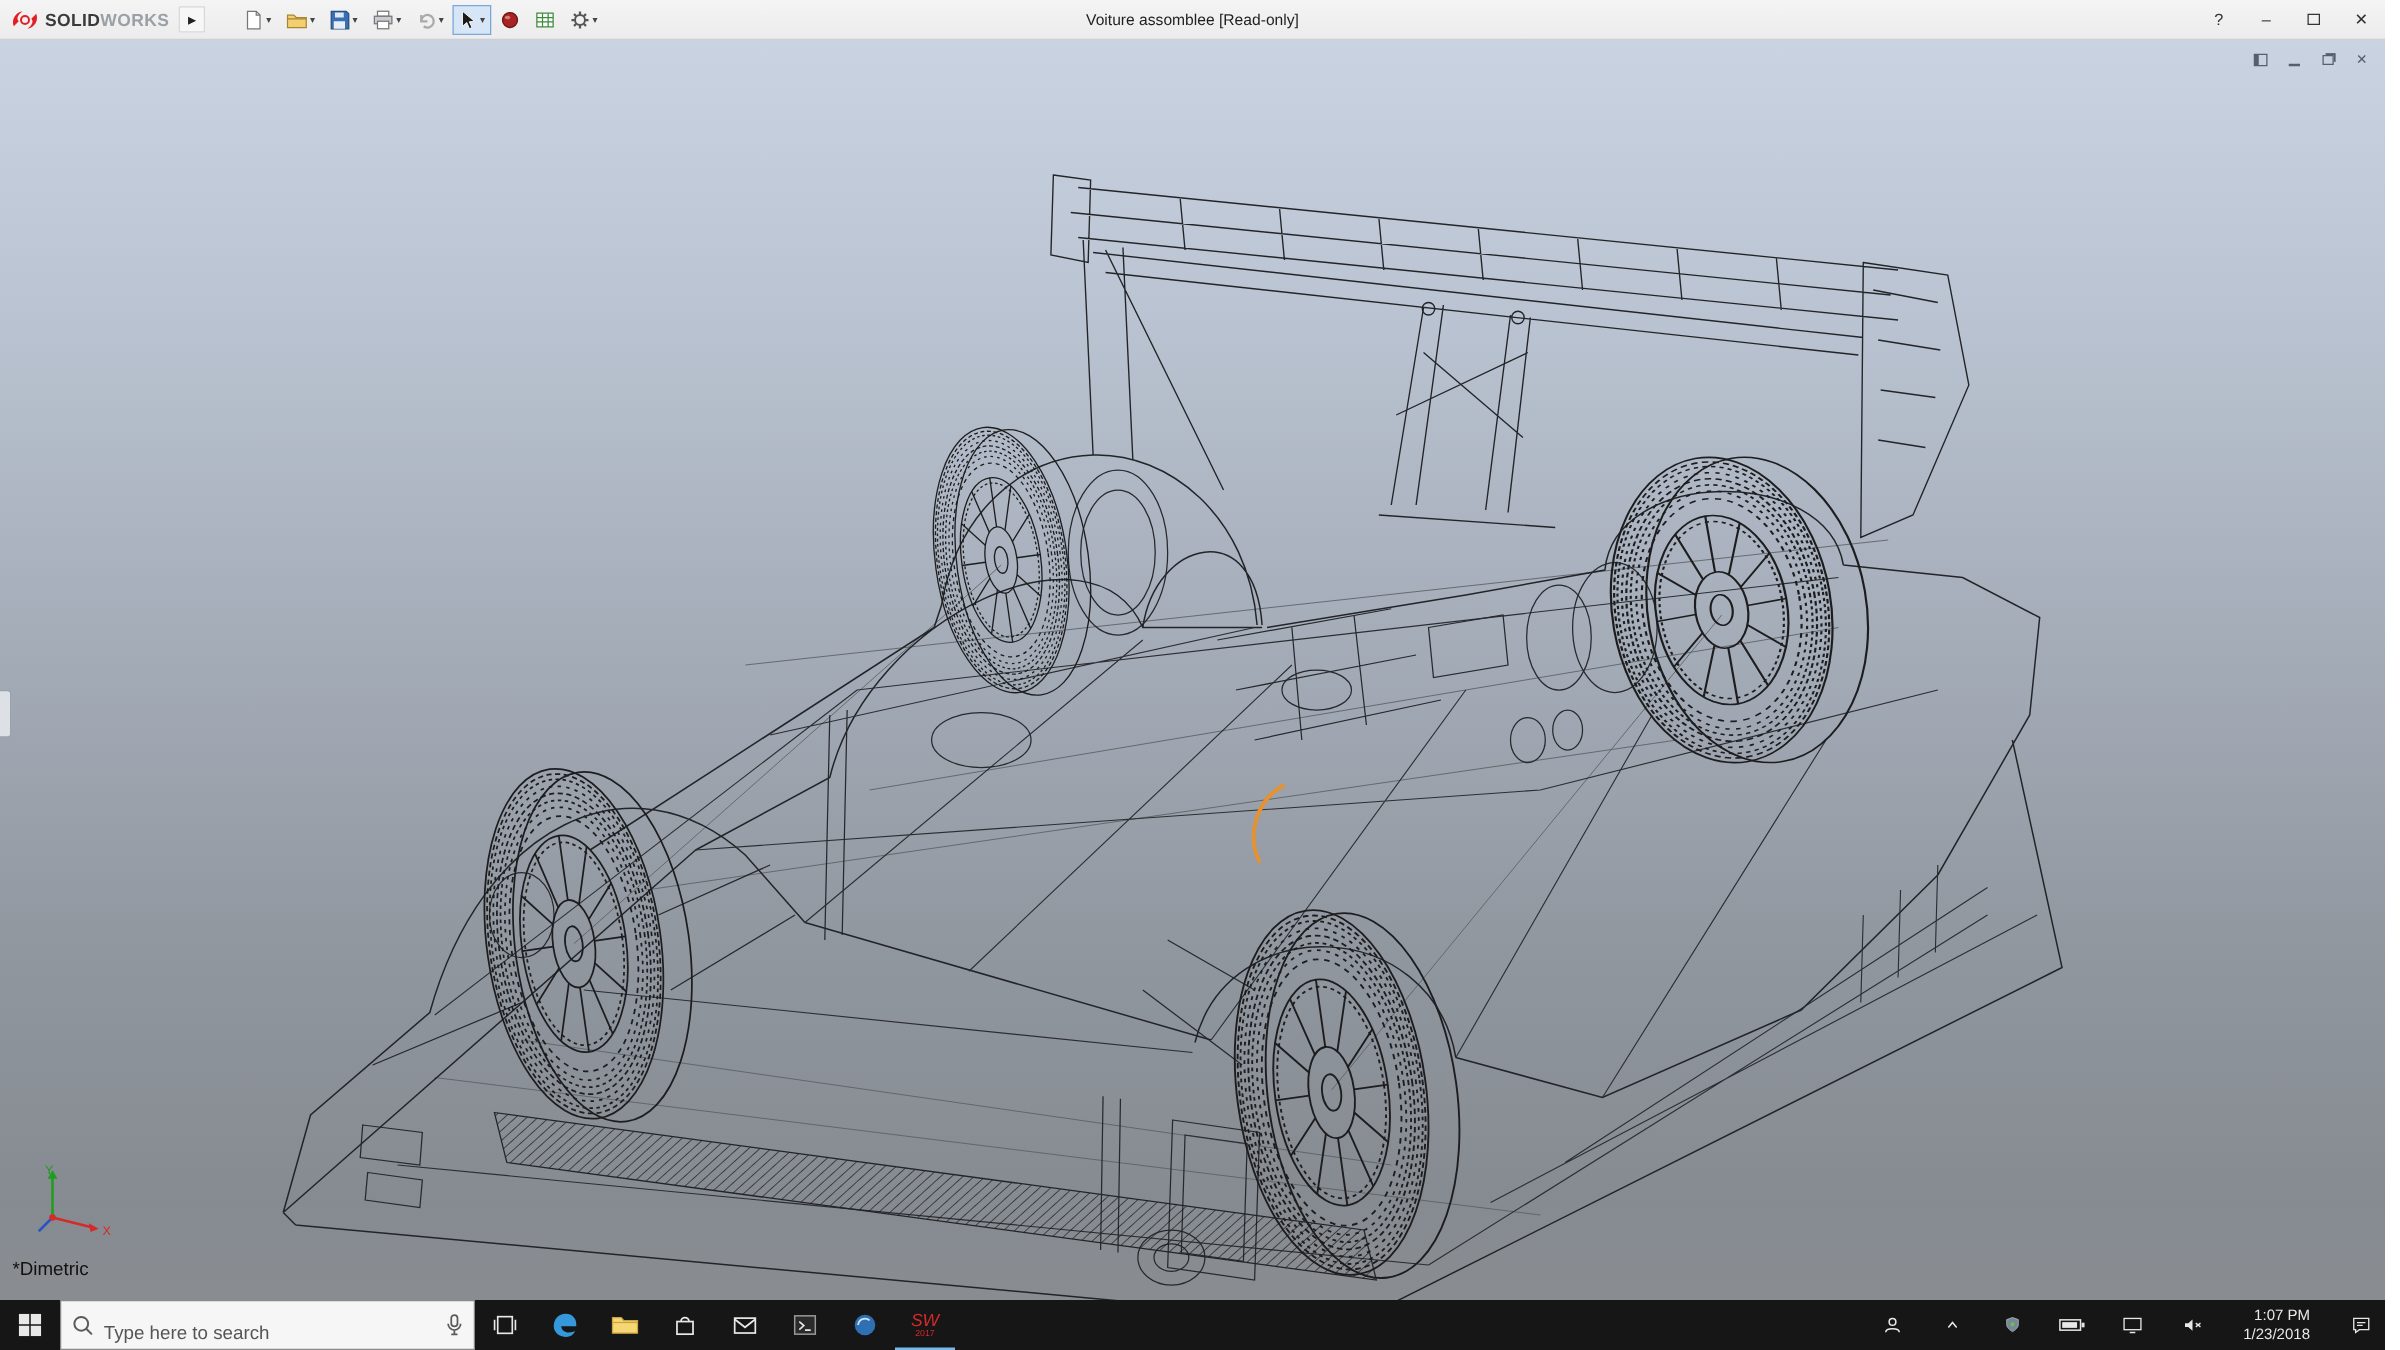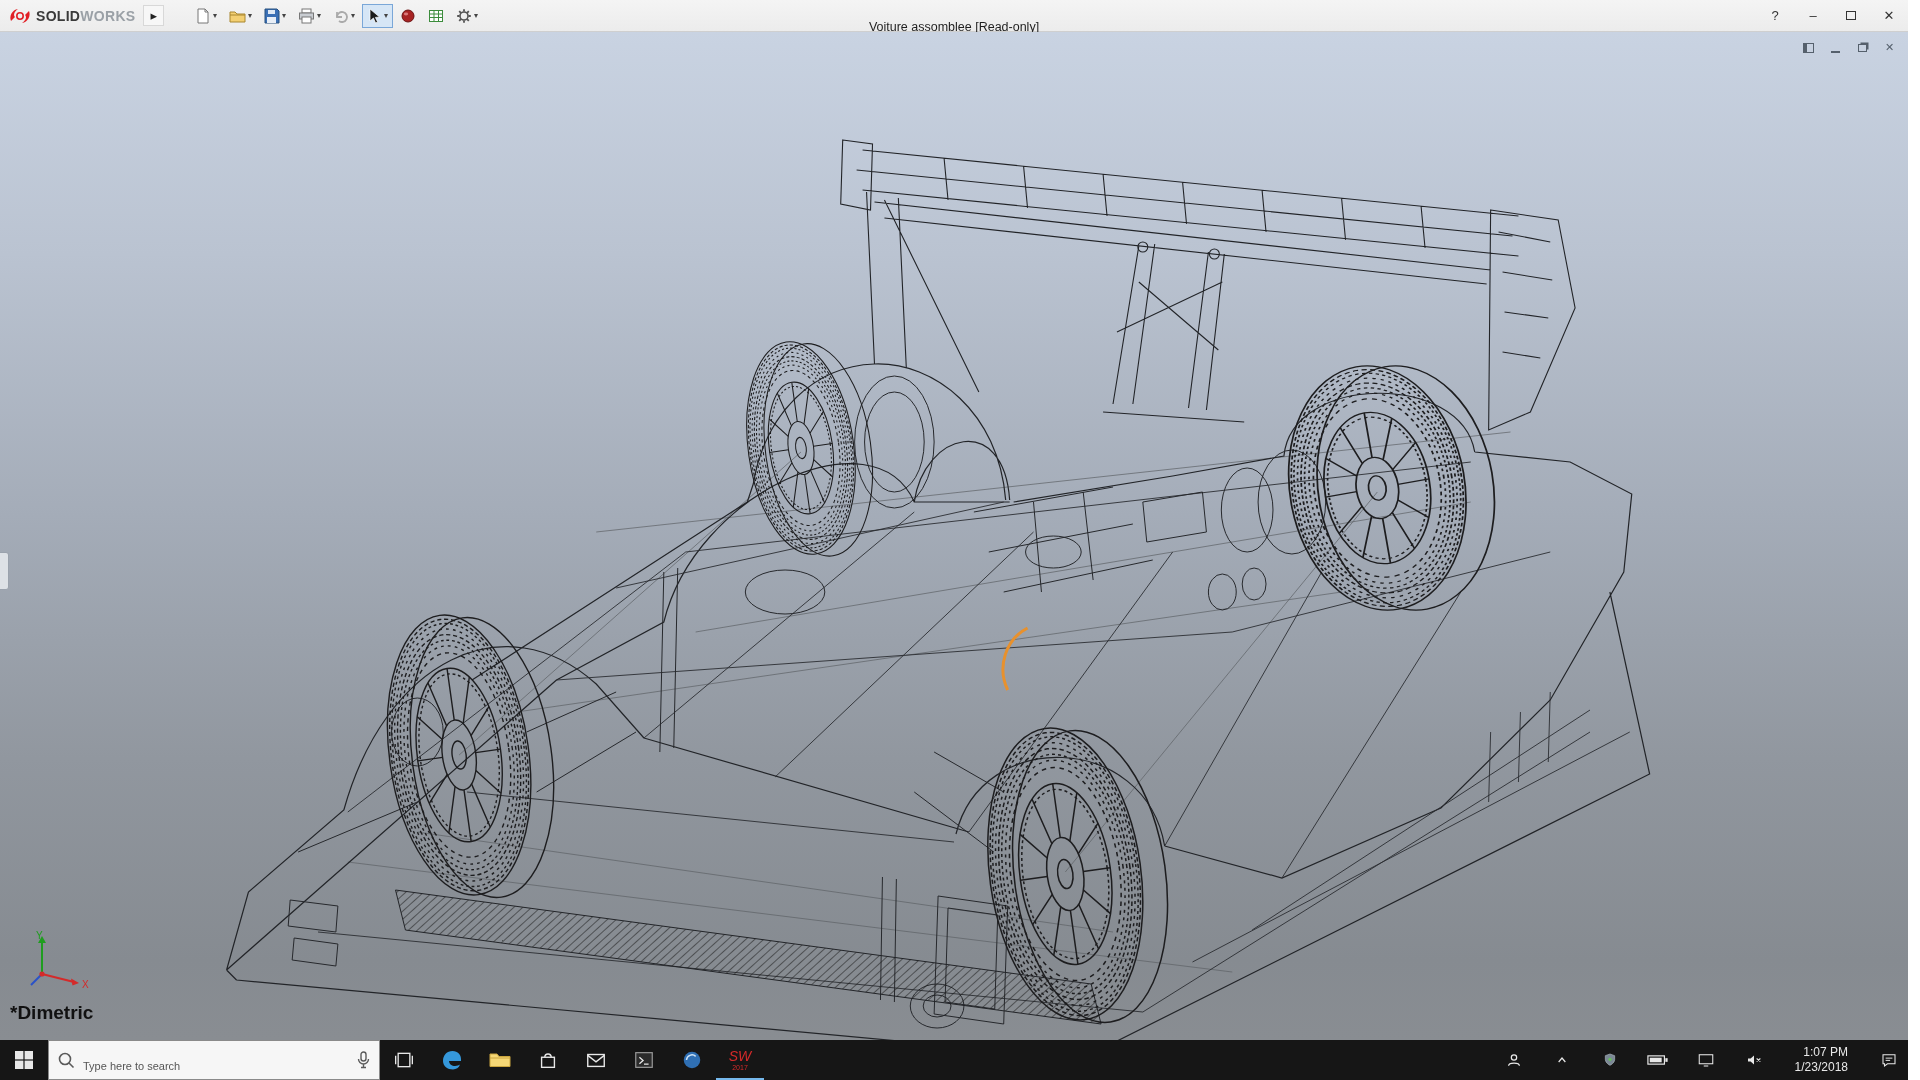--- a/index.html
+++ b/index.html
@@ -13,49 +13,49 @@
   .brand-mark { width:24px; height:18px; }
   .brand-text { font-size:14px; letter-spacing:.3px; }
   .brand-solid { font-weight:bold; color:#3a3a3a; }
   .brand-works { font-weight:bold; color:#9aa0a6; }
   .menu-arrow { font-size:13px; color:#222; padding:2px 6px; border:1px solid #d8d8d8; background:#f7f7f7; cursor:default; }
   .tb-icons { display:flex; align-items:center; gap:2px; margin-left:26px; }
   .tb-btn { display:flex; align-items:center; gap:2px; padding:3px 4px; border:1px solid transparent; }
   .tb-btn svg { display:block; }
   .tb-btn.active { background:#d6e6f6; border:1px solid #7aa7d8; }
   .caret { font-size:8px; color:#444; }
-  .doc-title { position:absolute; left:50%; top:11px; transform:translateX(-50%); height:100%;
+  .doc-title { position:absolute; left:50%; top:0; transform:translateX(-50%); height:100%;
                display:flex; align-items:center; font-size:12.5px; color:#1f1f1f; }
   .win-controls { margin-left:auto; display:flex; align-items:center; height:100%; }
   .win-btn { width:38px; height:100%; display:flex; align-items:center; justify-content:center;
              font-size:13px; color:#333; }
   .max-glyph { width:10px; height:9px; border:1.4px solid #333; display:inline-block; }
 
   
   .viewport { position:relative; flex:1 1 auto; height:1008px;
       background:linear-gradient(180deg,#c9d3e2 0%,#bac3d1 22%,#a4acb8 48%,#91979f 72%,#868b91 92%,#898d92 100%); }
   .scene { position:absolute; inset:0; width:100%; height:100%; }
   .vp-controls { position:absolute; top:8px; right:10px; display:flex; gap:10px; align-items:center; }
   .vp-ctl { width:17px; height:15px; display:flex; align-items:center; justify-content:center;
             color:#55606c; font-size:11px; }
   .vp-dock { width:11px; height:10px; border:1.3px solid #55606c; border-left-width:4px; }
   .vp-min { width:9px; border-bottom:2px solid #55606c; height:2px; margin-top:8px; }
   .vp-rest { width:9px; height:8px; border:1.3px solid #55606c; box-shadow:2px -2px 0 -0.5px #55606c; }
   .panel-handle { position:absolute; left:0; top:520px; width:9px; height:38px; background:#dde1e6;
                   border:1px solid #9aa2ad; border-left:none; border-radius:0 3px 3px 0; }
   .triad { position:absolute; left:26px; bottom:46px; width:70px; height:64px; }
-  .orientation { position:absolute; left:10px; bottom:16px; font-size:19px; color:#111; font-weight:bold;margin-top:24px; }
+  .orientation { position:absolute; left:10px; bottom:16px; font-size:15px; color:#111; font-weight:normal;margin-top:24px; }
 
   
   .taskbar { height:40px; flex:0 0 40px; background:#161616; display:flex; align-items:stretch; color:#e8e8e8; }
   .task-btn { width:48px; display:flex; align-items:center; justify-content:center; }
   .task-btn.running { box-shadow:inset 0 -2px 0 #76b9ed; }
   .search-box { width:332px; background:#f6f6f6; border:1px solid #8a8a8a; display:flex; align-items:center;
                 padding:0 8px; gap:8px; }
-  .search-box input { flex:1; border:none; outline:none; background:transparent; font-size:11px; color:#c2410c;
+  .search-box input { flex:1; border:none; outline:none; background:transparent; font-size:15px; color:#c2410c;
                       font-family:"Liberation Sans",sans-serif;margin-top:12px; }
   .search-box input::placeholder { color:#555; }
   .tray { margin-left:auto; display:flex; align-items:center; gap:18px; padding-right:4px; }
   .tray-btn { height:40px; min-width:30px; display:flex; align-items:center; justify-content:center; }
   .clock { display:flex; flex-direction:column; align-items:flex-end; justify-content:center; line-height:1.25;
            font-size:12px; padding:0 8px; }
   .sw-badge { display:flex; flex-direction:column; align-items:center; line-height:1; }
   .sw-badge .sw { color:#d42a2a; font-weight:normal; font-size:14px; font-style:italic; }
   .sw-badge .yr { color:#d42a2a; font-size:7px; margin-top:1px; }
 </style>

